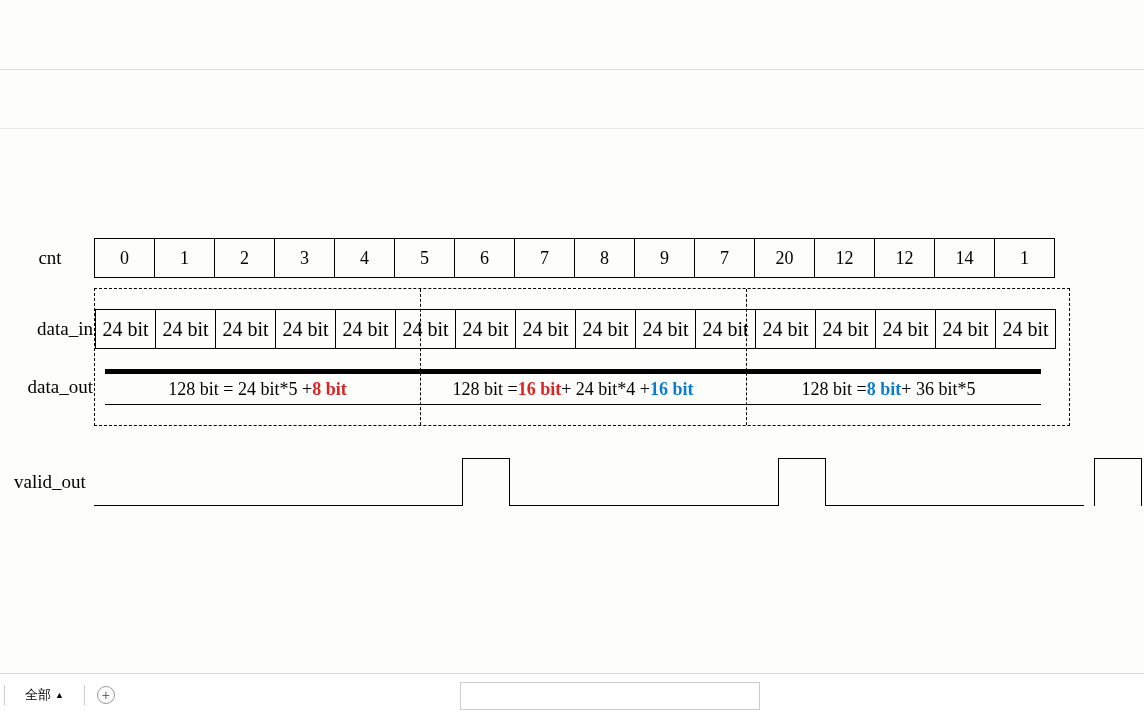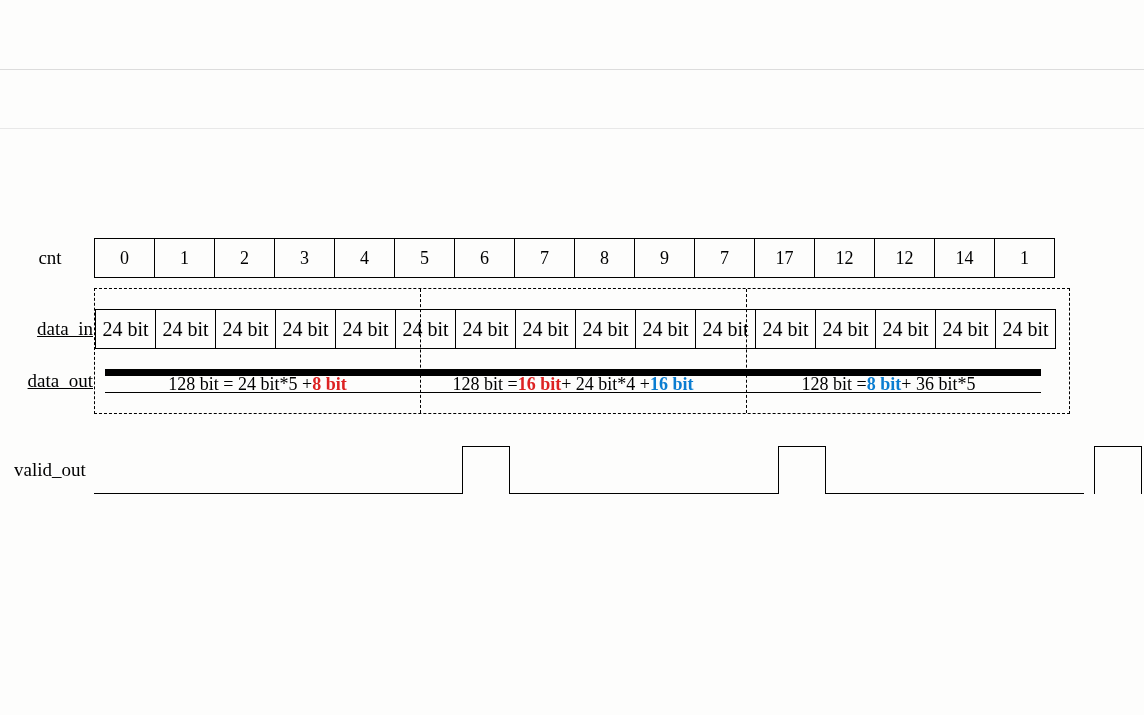--- a/index.html
+++ b/index.html
@@ -52,28 +52,28 @@
   }
   .dashed-wrap .divider {
     position:absolute; top:0; bottom:0; width:0;
     border-left: 1.5px dashed #000;
   }
   .div1 { left: 325px; }
   .div2 { left: 651px; }
 
   .dashed-row { display:flex; align-items:center; padding: 10px 0; }
   .dashed-label {
-    position:absolute; left:-80px; width:78px; text-align:right; font-size:19px;text-decoration:underline;
+    position:absolute; left:-80px; width:78px; text-align:right; font-size:19px;
   }
 
   .din .cell { height: 40px; font-size: 20px; }
 
   .out-seg {
-    height: 24px;
-    border-top:7px solid #000000;
+    height: 36px;
+    border-top:5px solid #000000;
     border-bottom:1px solid #000;
     display:flex; align-items:center; justify-content:center;
     font-size: 18px;
     white-space: nowrap;
   }
   .seg1 { width: 305px; margin-left: 10px; }
   .seg2 { width: 326px; }
   .seg3 { width: 305px; margin-right: 10px; }
 
   .red { color: #d22; font-weight: bold; }
@@ -135,21 +135,21 @@
         <div class="cell">1</div>
         <div class="cell">2</div>
         <div class="cell">3</div>
         <div class="cell">4</div>
         <div class="cell">5</div>
         <div class="cell">6</div>
         <div class="cell">7</div>
         <div class="cell">8</div>
         <div class="cell">9</div>
         <div class="cell">7</div>
-        <div class="cell">17</div>
+        <div class="cell">20</div>
         <div class="cell">12</div>
         <div class="cell">12</div>
         <div class="cell">14</div>
         <div class="cell">1</div>
       </div>
     </div>
 
     <div class="dashed-wrap">
       <div class="divider div1"></div>
       <div class="divider div2"></div>
@@ -203,13 +203,25 @@
       <div class="valid-track">
         <div class="baseline"></div>
         <div class="pulse" style="left:368px;"></div>
         <div class="pulse" style="left:684px;"></div>
         <div class="pulse" style="left:1000px;"></div>
       </div>
     </div>
 
   </div>
 
+  <div class="footer">
+    <div class="sep"></div>
+    <div class="all">
+      <span>全部</span>
+      <span class="tri">▲</span>
+    </div>
+    <div class="sep"></div>
+    <div class="plus">
+      <span>+</span>
+    </div>
+    <div class="searchbox"></div>
+  </div>
 </div>
 
 </body></html>

